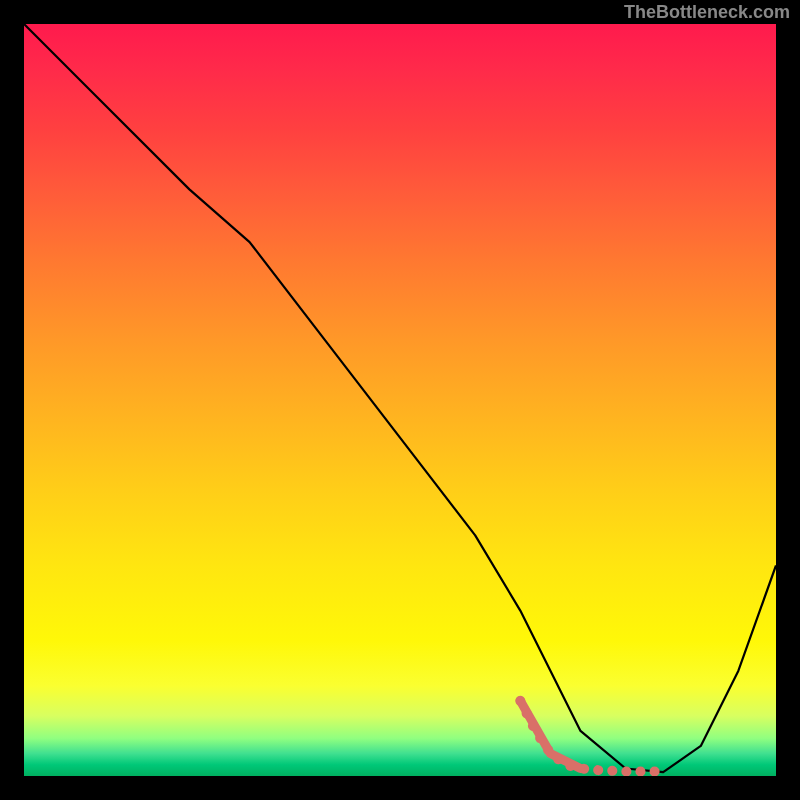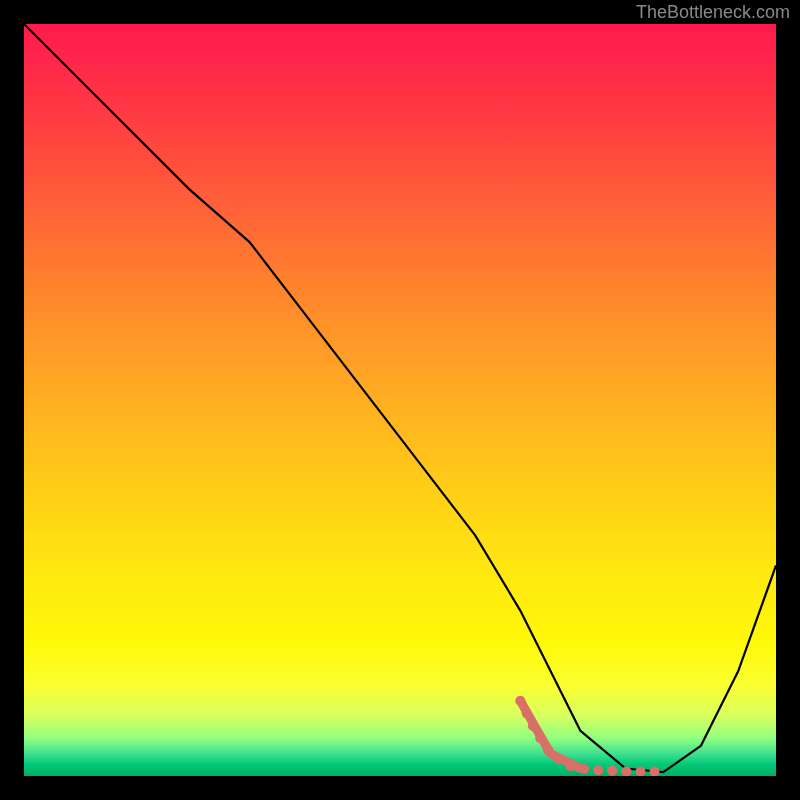--- a/index.html
+++ b/index.html
@@ -10,21 +10,21 @@
     font-family: Arial, sans-serif;
     position: relative;
     overflow: hidden;
   }
   .watermark {
     position: absolute;
     top: 2px;
     right: 10px;
     color: #888;
     font-size: 18px;
-    font-weight: 400;
+    font-weight: 700;
     z-index: 10;
   }
   .plot-area {
     position: absolute;
     left: 24px;
     top: 24px;
     width: 752px;
     height: 752px;
     background: linear-gradient(to bottom,
       #ff1a4d 0%,

